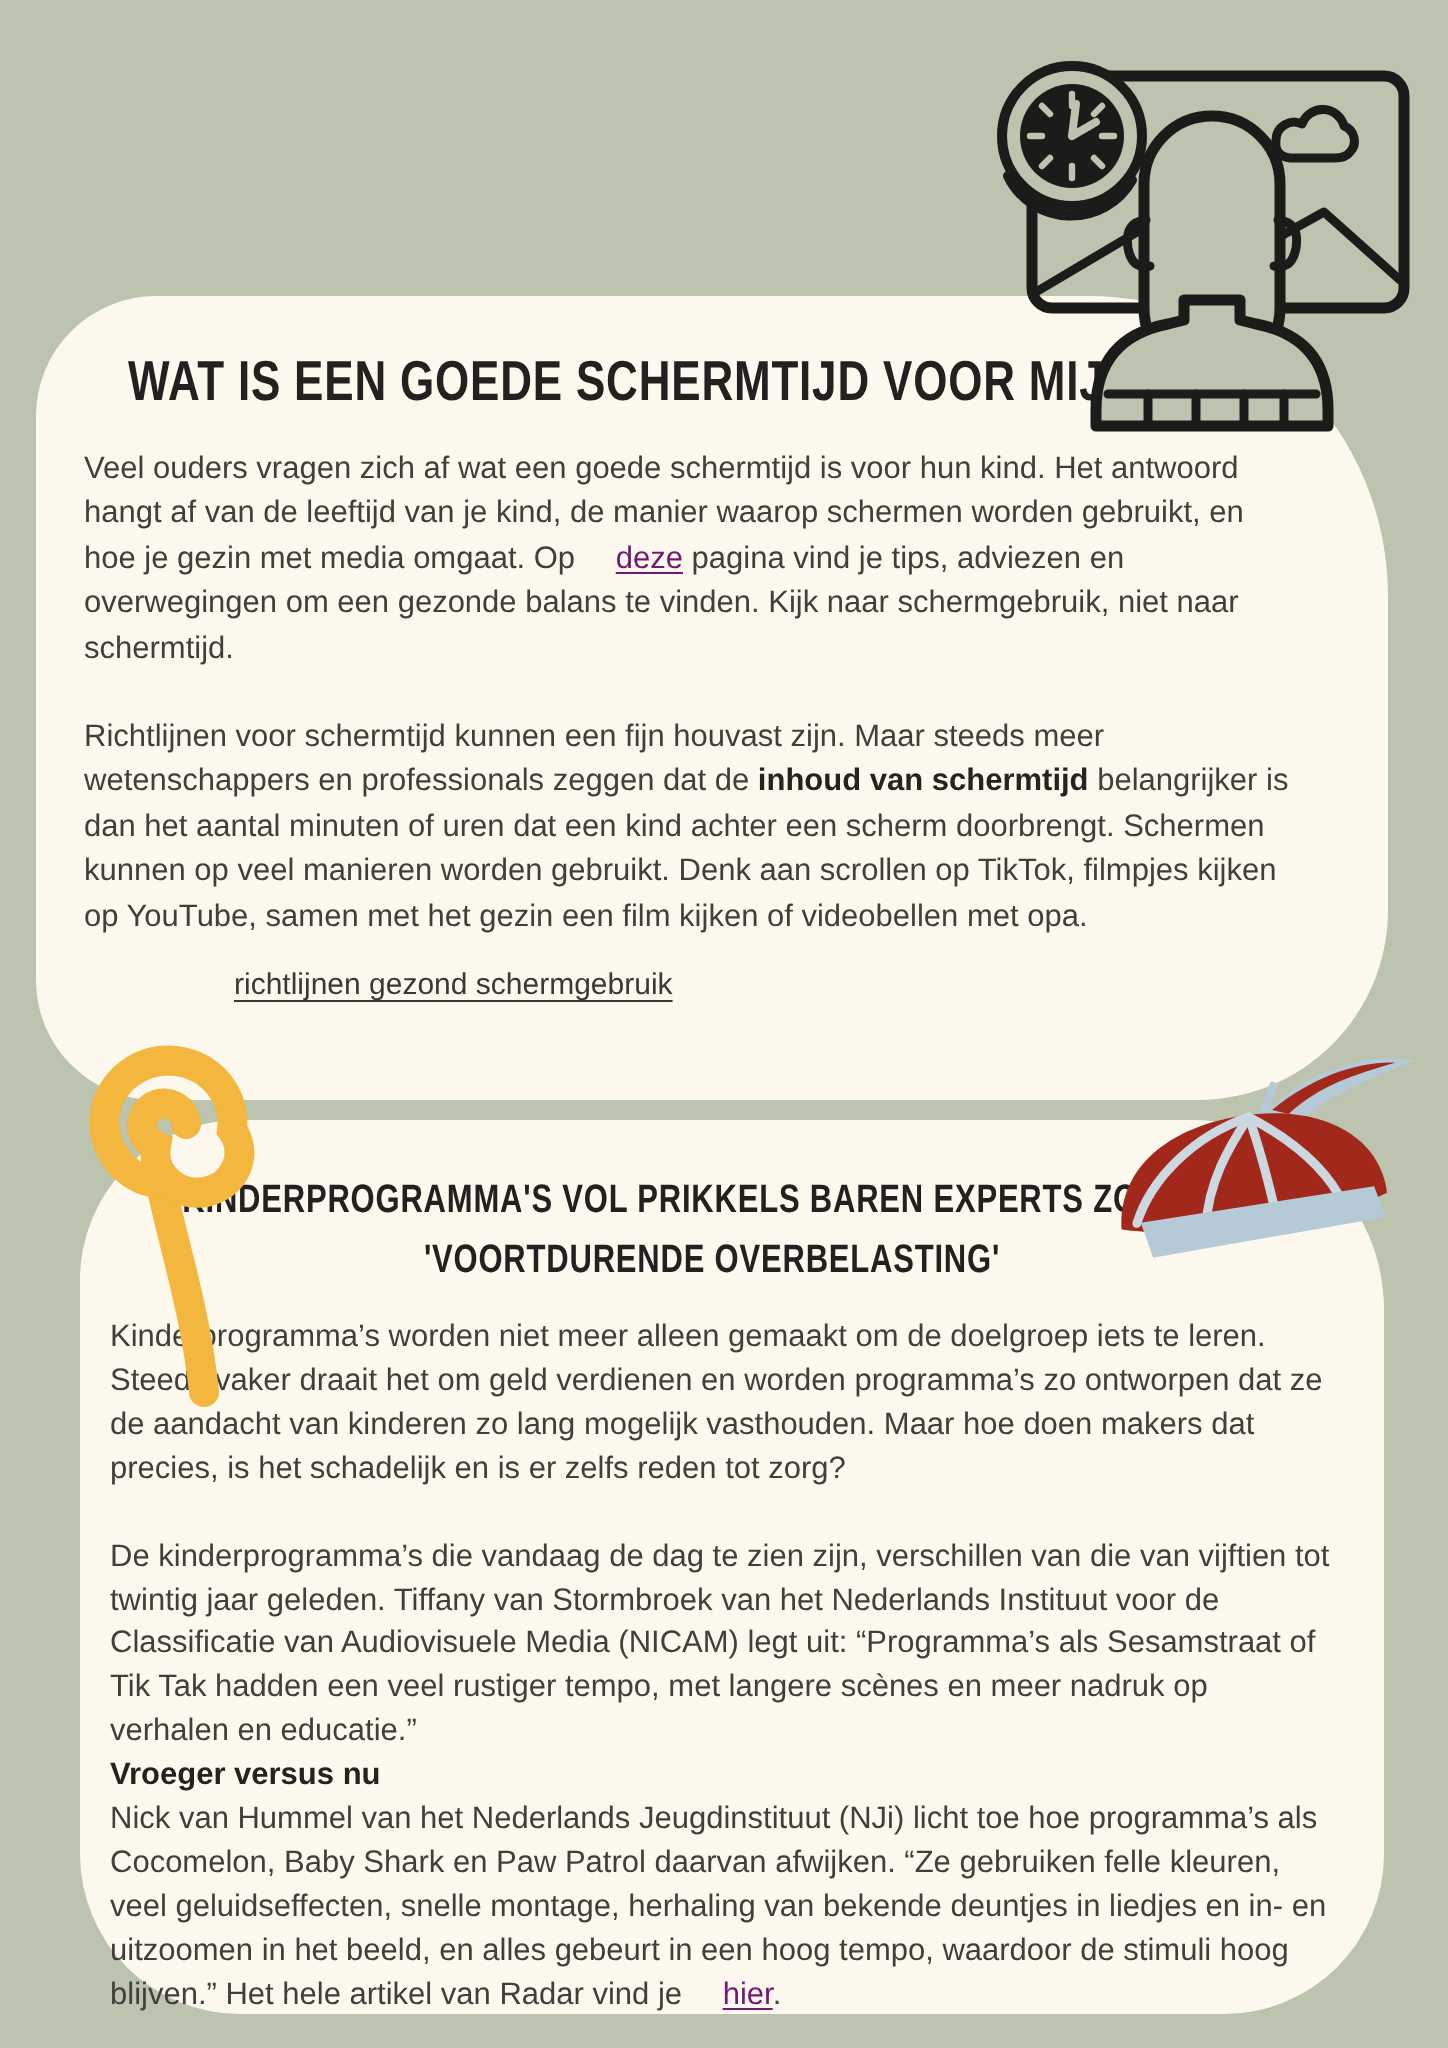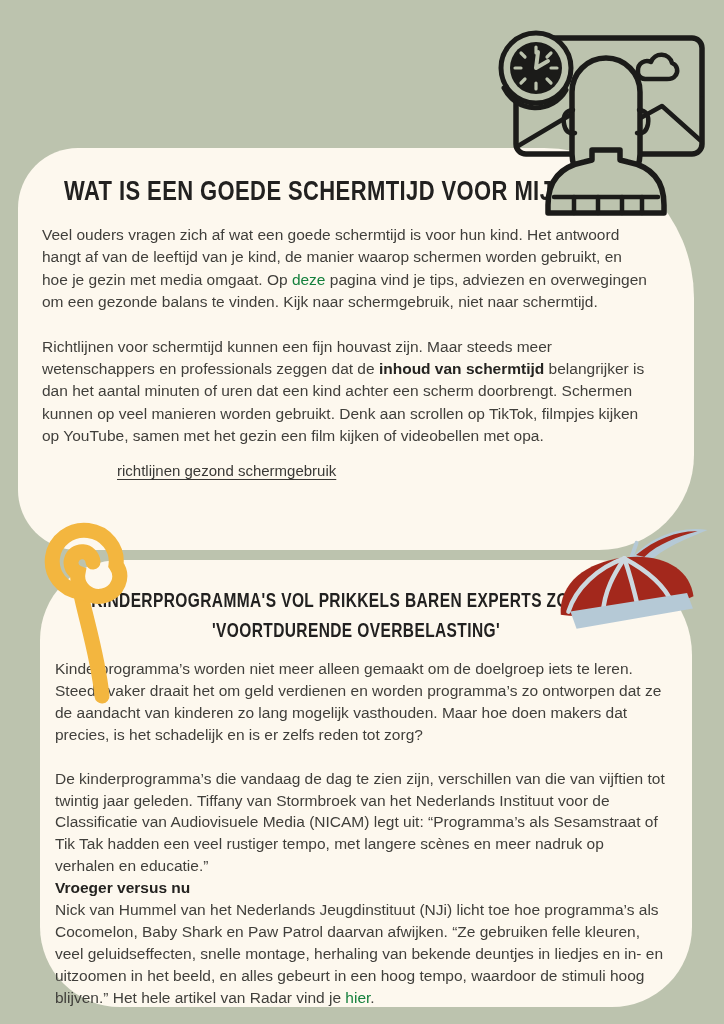--- a/index.html
+++ b/index.html
@@ -53,23 +53,25 @@
     font-size:15.5px;
     line-height:22.4px;
     margin:0;
     color:#403f3b;
   }
   .card1 .body-text{width:608px;}
   .card2 .body-text{width:612px;margin-left:5px;line-height:21.9px;}
   .gap{height:22px;}
   .bold{font-weight:700;color:#242320;}
   .inline-link{
-    color:#15803d;
+    color:#701a75;
+    text-decoration:underline;
     text-underline-offset:2px;
     cursor:pointer;
+    margin-left:16px;
   }
   .big-link{
     display:inline-block;
     margin:14px 0 0 75px;
     font-size:15px;
     color:#3a3936;
     text-decoration:underline;
     text-underline-offset:3px;
     cursor:pointer;
   }

